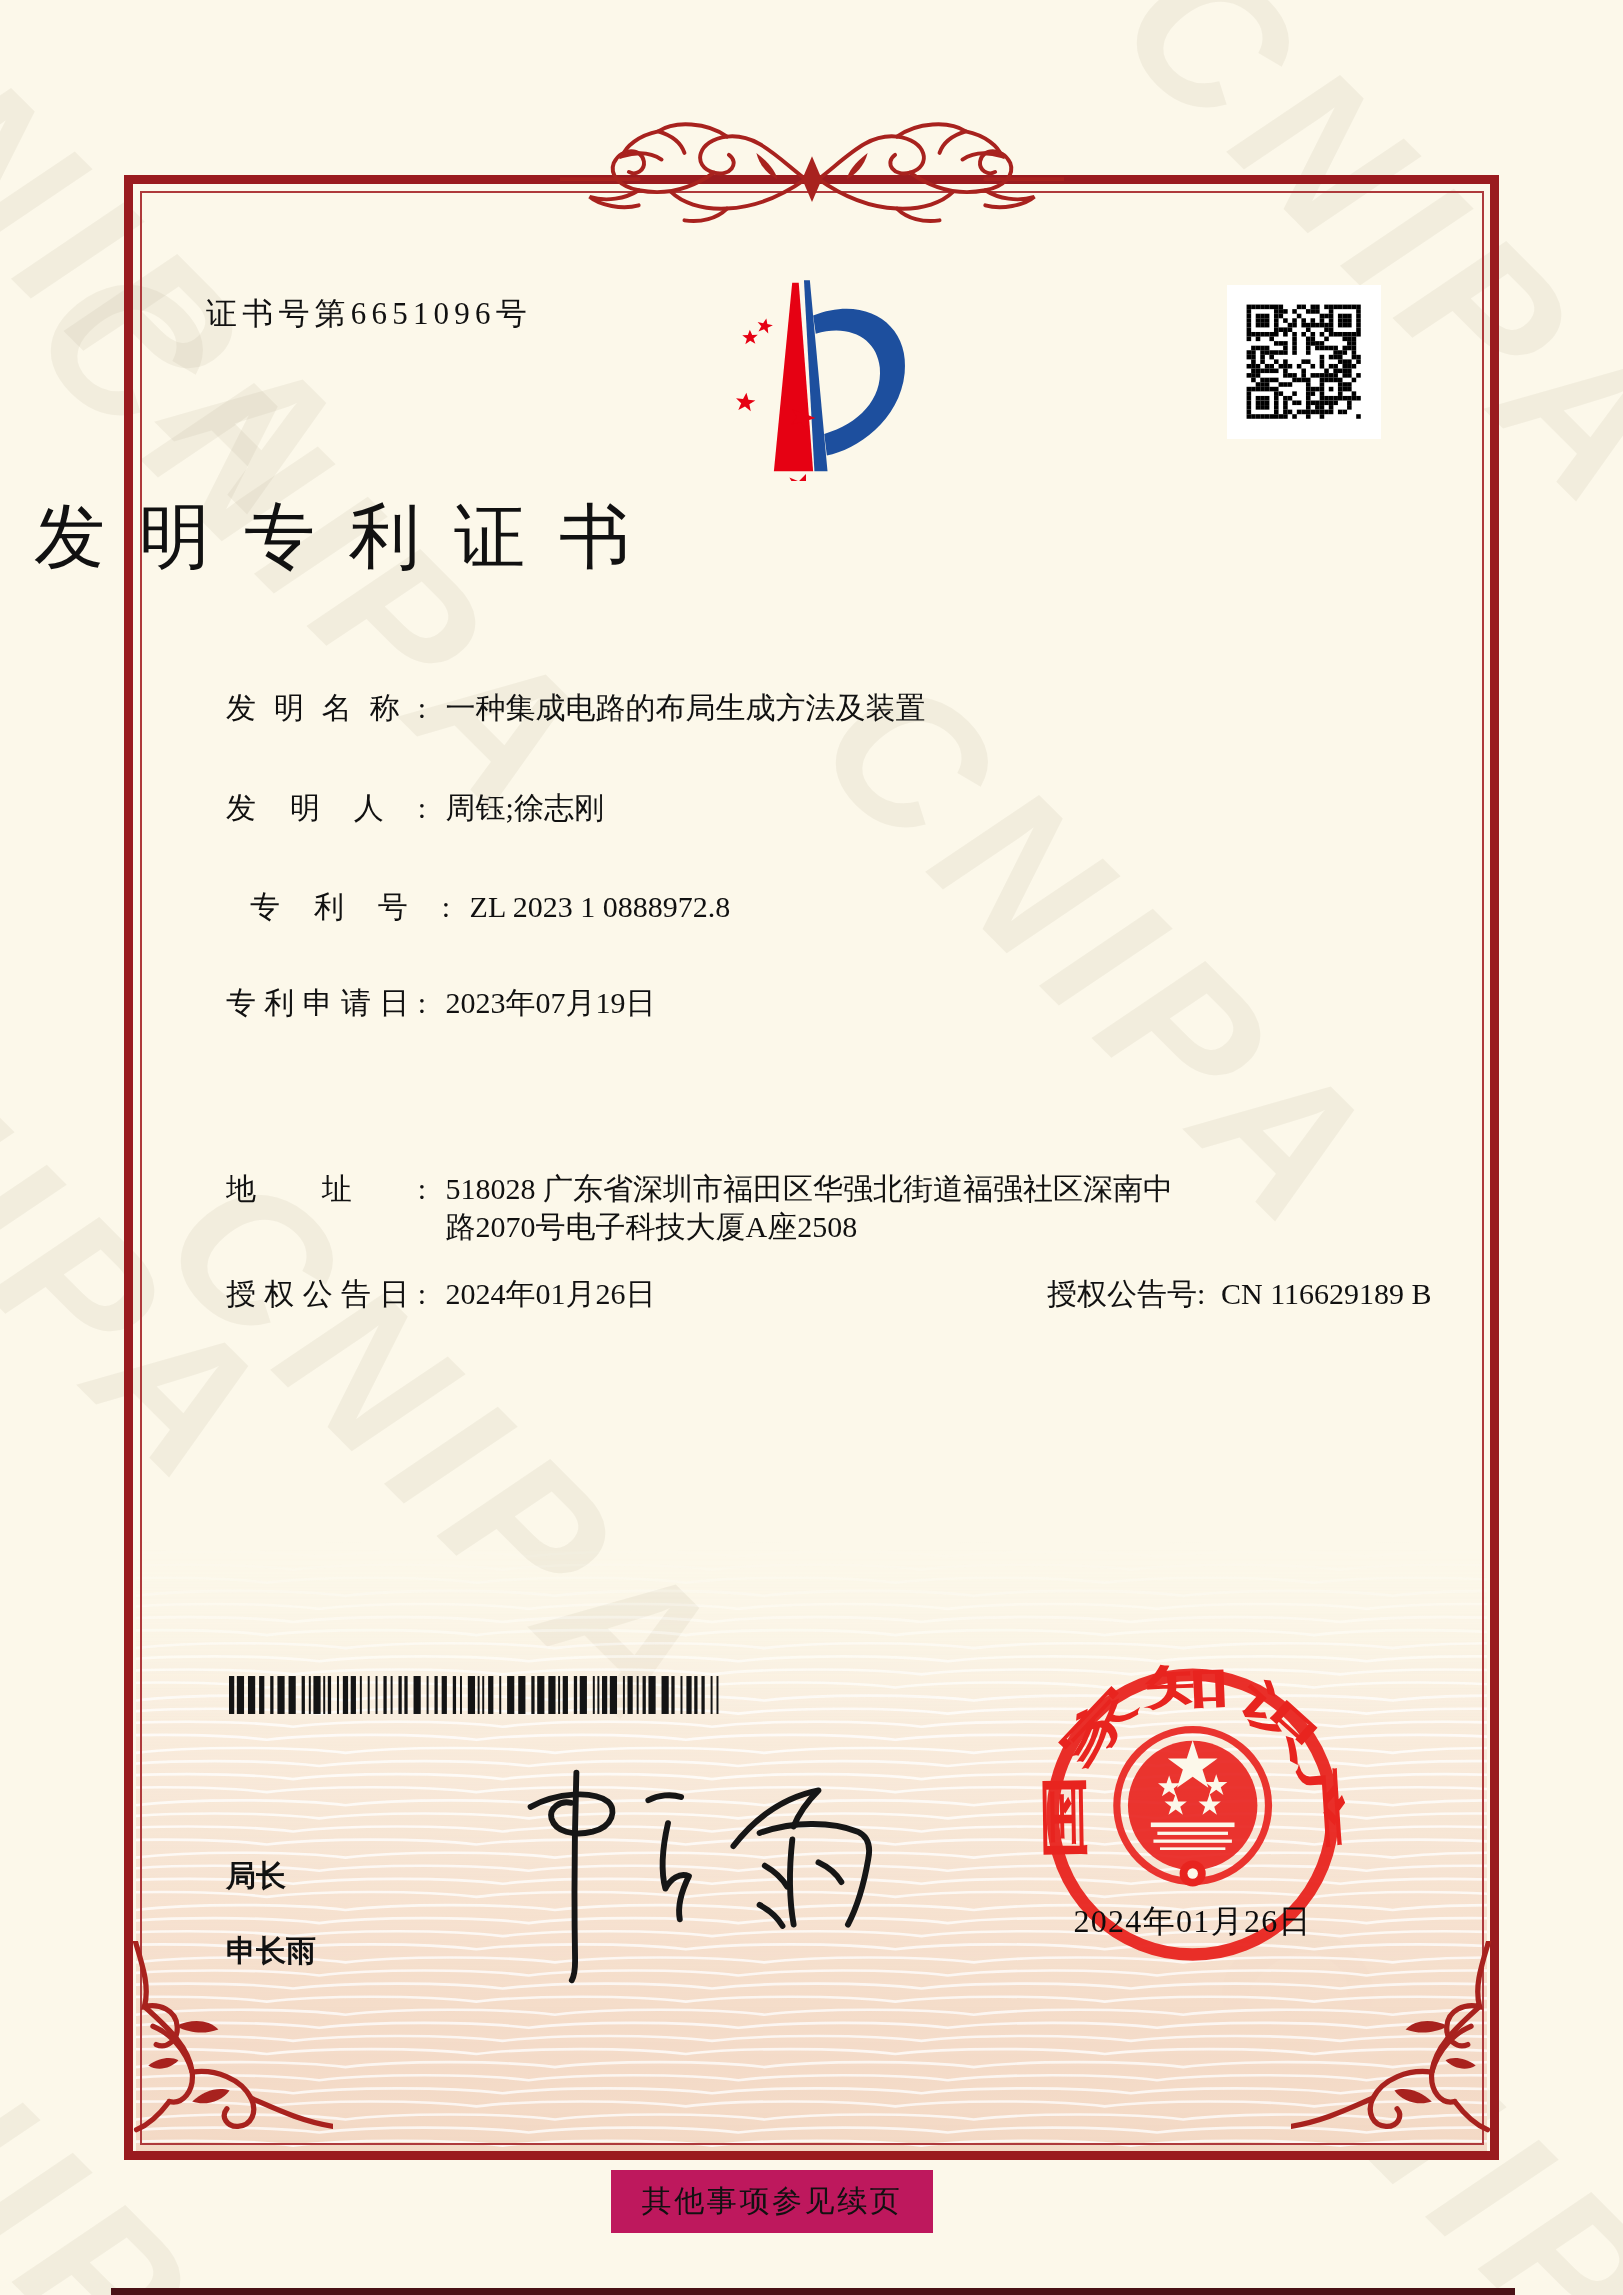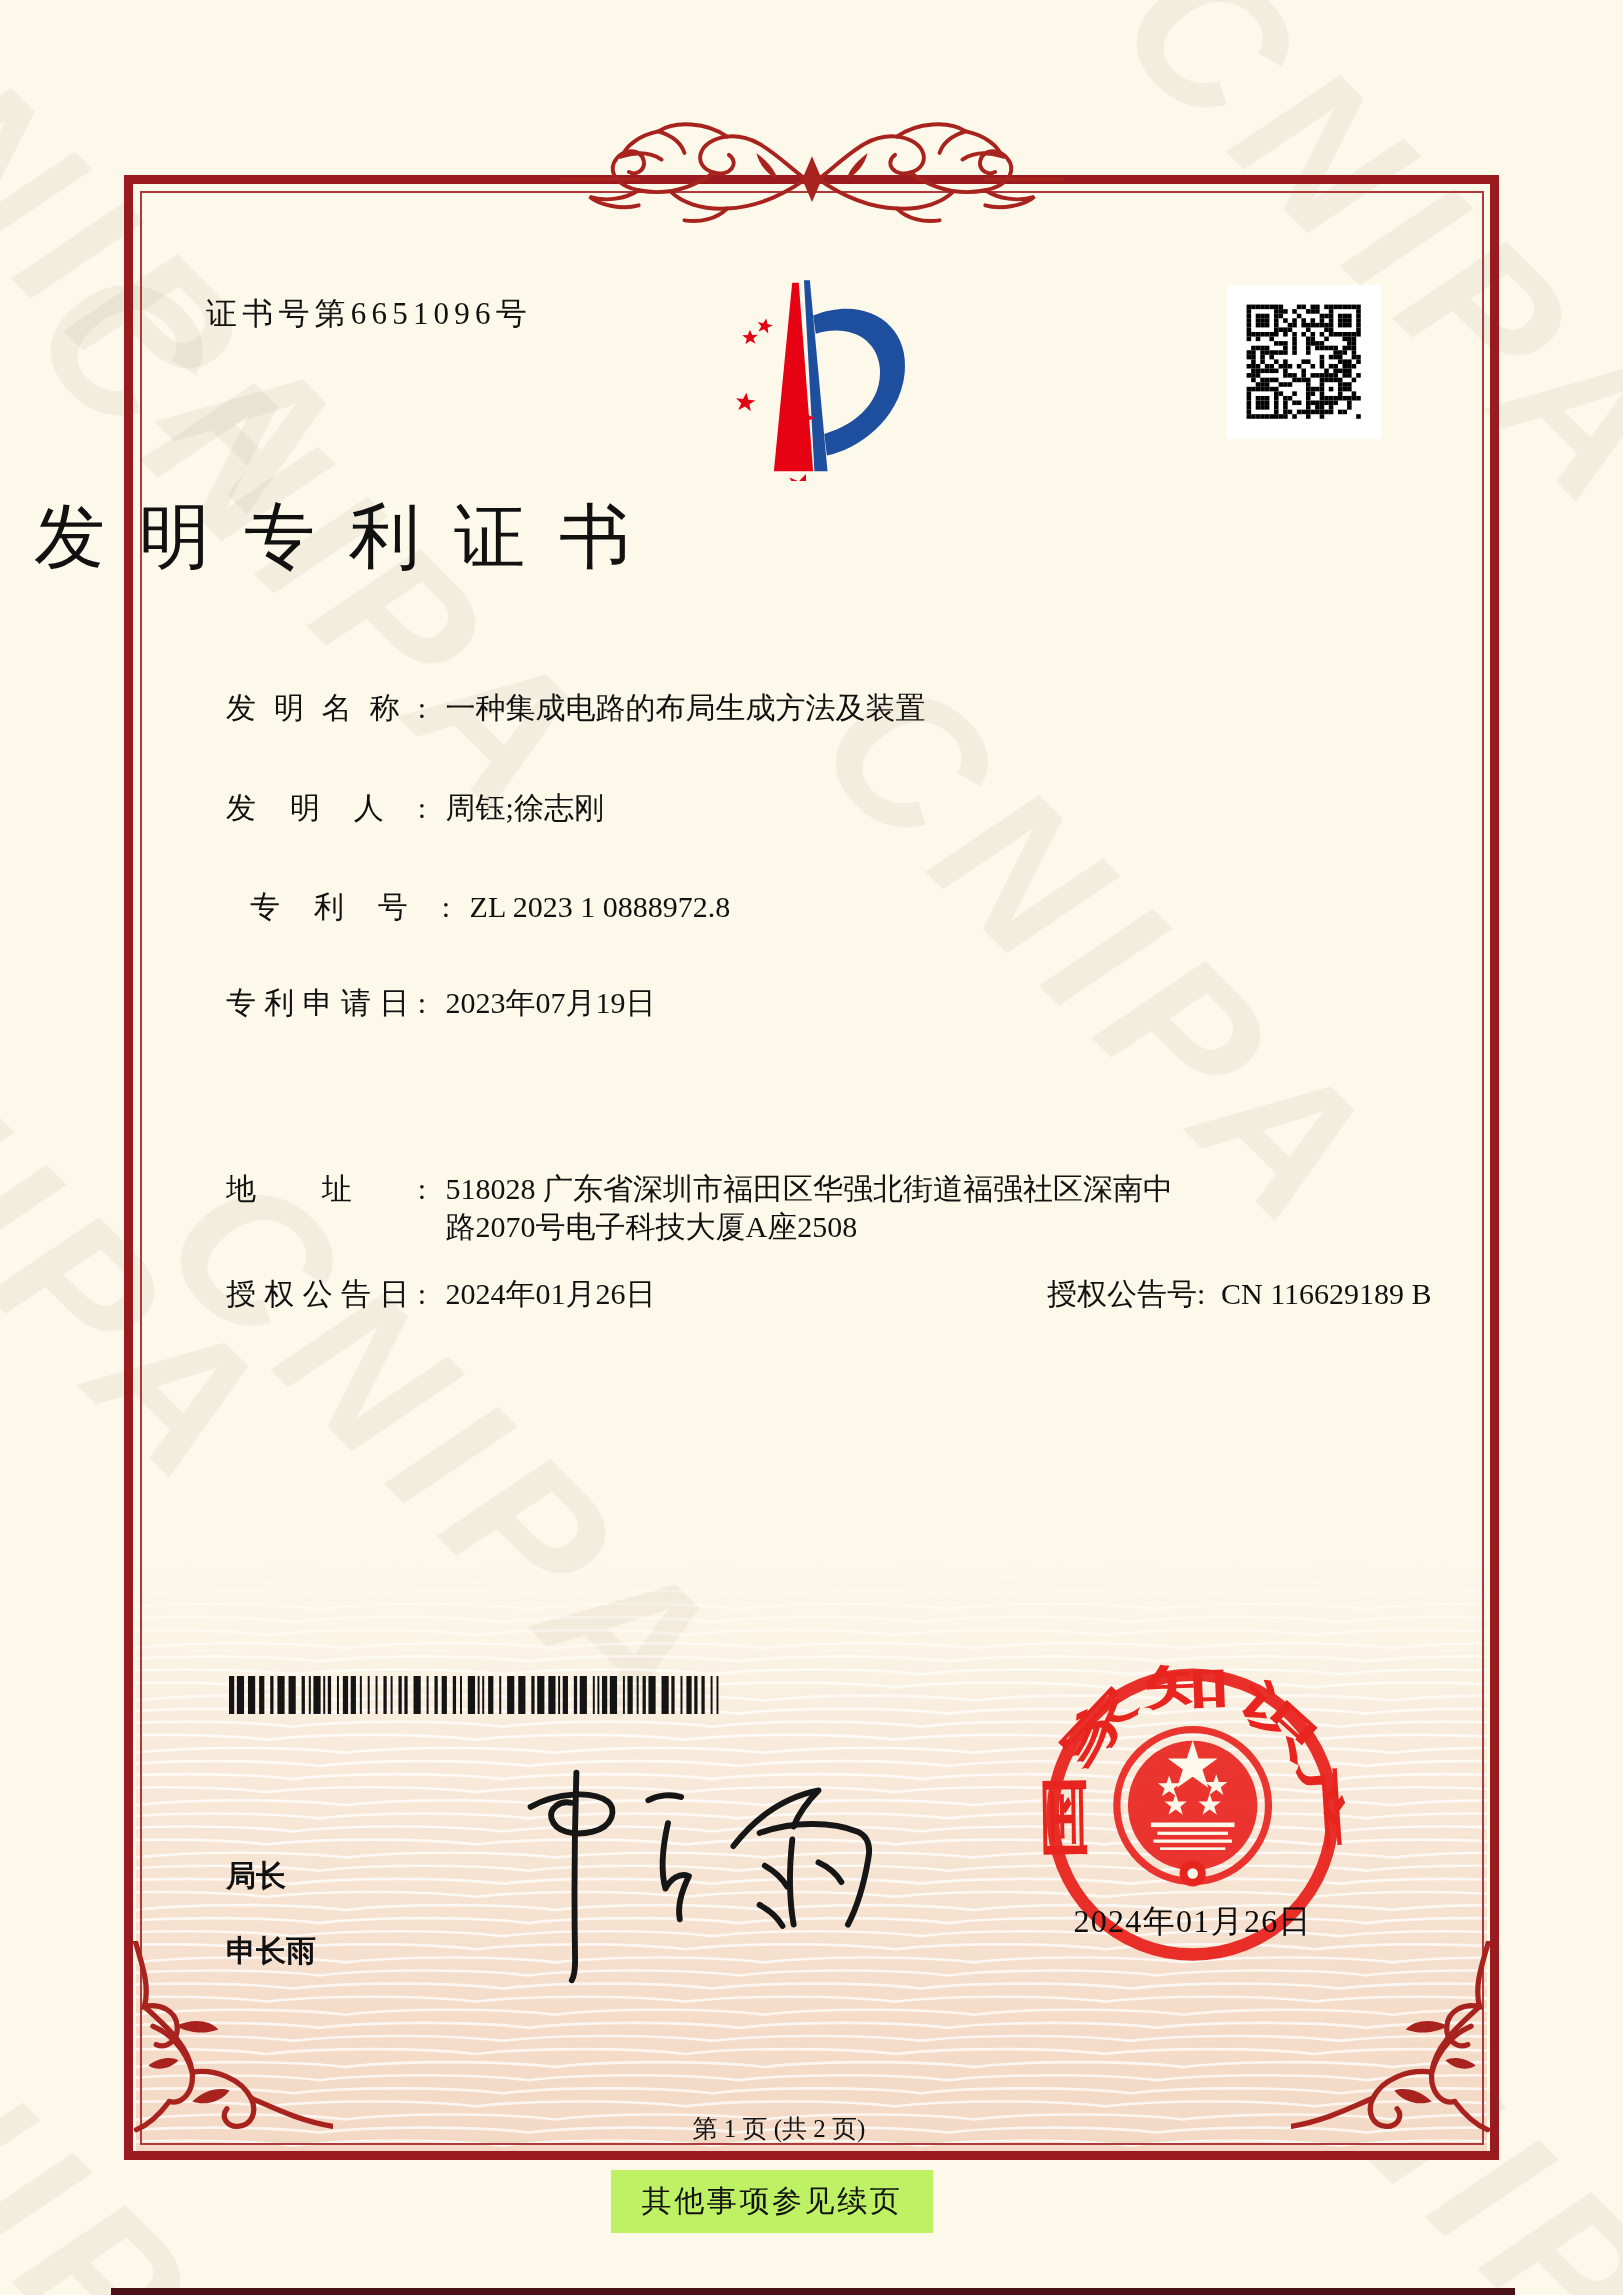--- a/index.html
+++ b/index.html
@@ -34,21 +34,21 @@
   .addr-val{width:733px;}
   .grant2{position:absolute;left:821px;top:0;display:flex;font-size:30px;}
   .grant2 .fvalue{margin-left:15.7px;}
   
   .paras{position:absolute;left:226px;top:1360px;width:1178px;font-size:29.5px;line-height:1.95;}
   .paras p{margin:0;text-indent:2em;}
   
   .signerline{position:absolute;left:226px;font-size:30px;font-weight:bold;
       font-family:"Liberation Sans","DejaVu Sans",sans-serif;}
   .pagefoot{position:absolute;left:0;top:2112px;width:1558px;text-align:center;font-size:25px;}
-  .contbox{position:absolute;left:611px;top:2170px;width:322px;height:63px;background:#bef264;
+  .contbox{position:absolute;left:611px;top:2170px;width:322px;height:63px;background:#be185d;
       display:flex;align-items:center;justify-content:center;font-size:30px;letter-spacing:2.6px;}
   .bottomstrip{position:absolute;left:111px;top:2288px;width:1404px;height:7.9px;background:#4a1216;}
   .sealdate{font-family:"Liberation Serif","DejaVu Serif",serif;}
 </style>
 </head>
 <body>
 
 <div class="page">
 
   <div id="wmlayer">
@@ -681,20 +681,19 @@
         <rect x="178" y="258" width="108" height="5"></rect>
         <rect x="172" y="270" width="120" height="5"></rect>
         <rect x="182" y="282" width="100" height="4"></rect>
       </g>
       <circle cx="232" cy="322" r="20" fill="#e8241f"></circle>
       <circle cx="232" cy="322" r="8" fill="#fcf8ea"></circle>
     </g>
     <text x="232" y="412" text-anchor="middle" font-size="49" fill="#0d0d0d" letter-spacing="2" class="sealdate">2024年01月26日</text>
   </svg>
 
-  <div class="pagefoot">第 1 页 (共 2 页)</div>
 
   <div class="contbox">其他事项参见续页</div>
 
   <div class="bottomstrip"></div>
 
 </div>
 
 
 </body></html>

